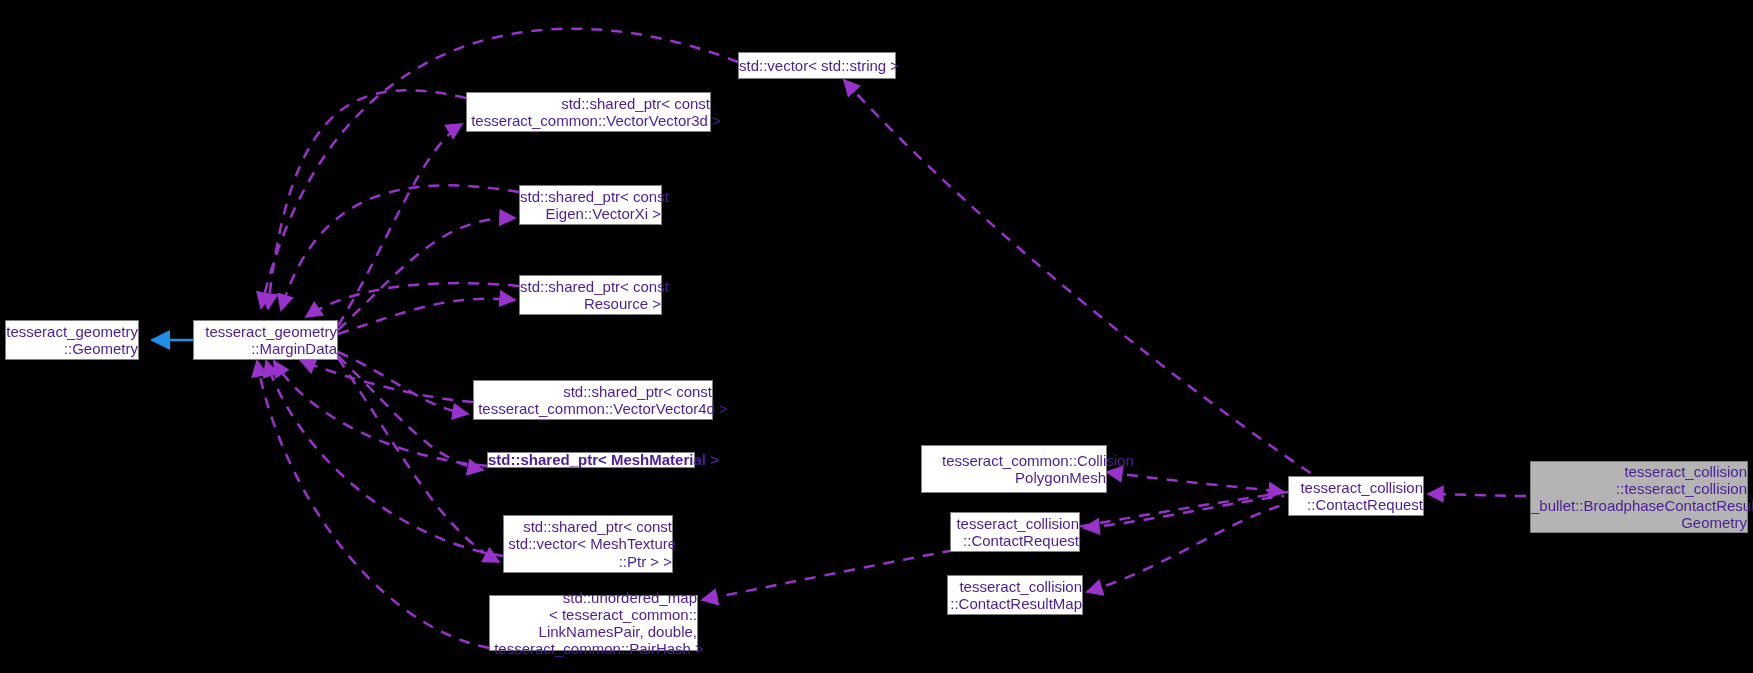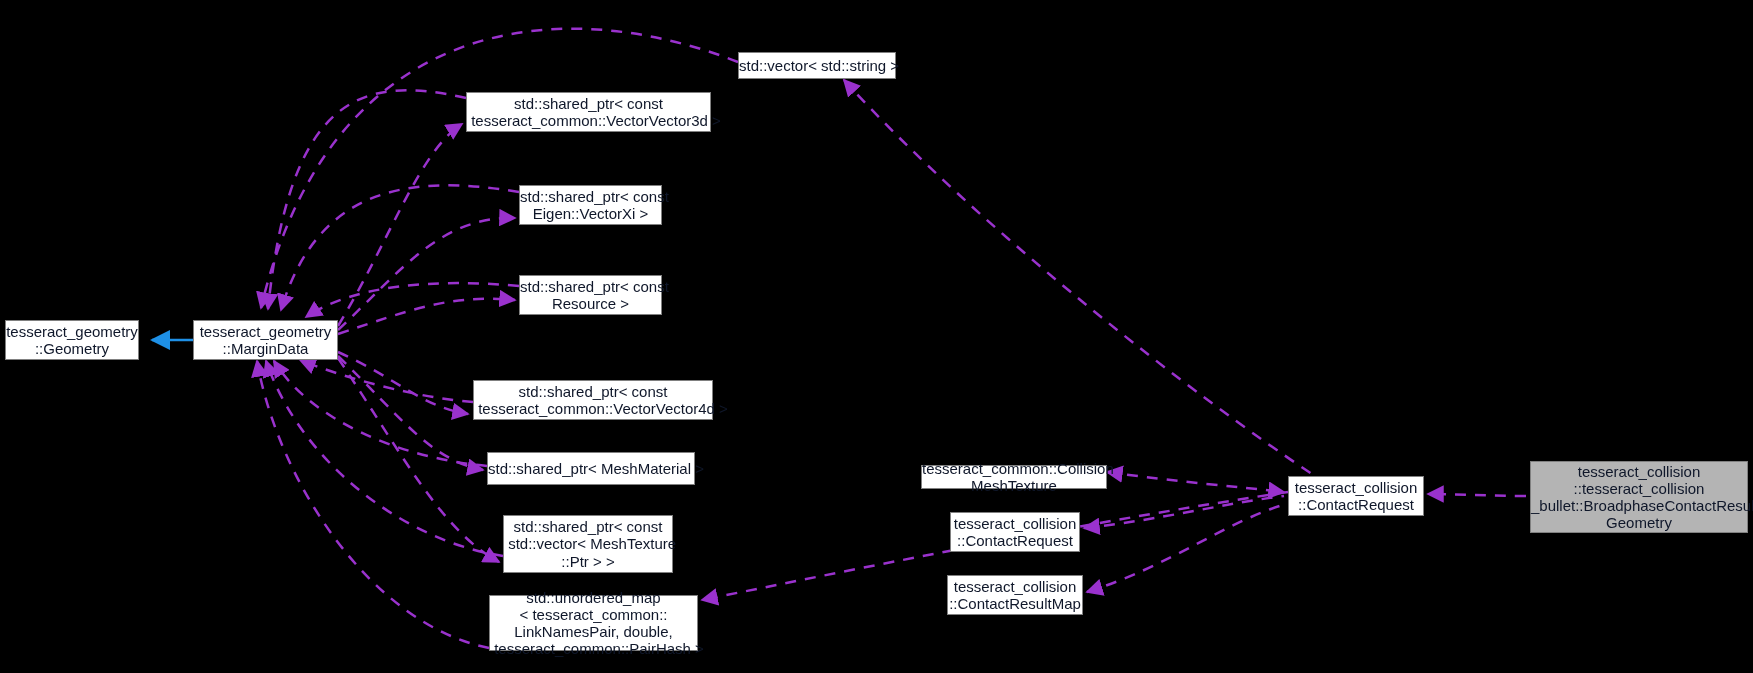--- a/index.html
+++ b/index.html
@@ -21,24 +21,24 @@
     top: 0;
     width: 1753px;
     height: 673px;
     pointer-events: none;
   }
   .node {
     position: absolute;
     box-sizing: border-box;
     background: #ffffff;
     border: 1px solid #808080;
-    color: #0f172a;
+    color: #4c1d95;
     font-size: 15px;
     line-height: 1.15;
-    text-align: center;
+    text-align: right;
     display: flex;
     flex-direction: column;
     align-items: center;
     justify-content: center;
     white-space: pre;
     z-index: 5;
   }
   .node.current {
     background: #b4b4b4;
   }
@@ -131,22 +131,22 @@
   </svg>
 
   <div id="nodes">
       <div class="node" style="left: 5px; top: 320px; width: 134px; height: 40px;"><span class="label">tesseract_geometry</span><span class="label">::Geometry</span></div>
       <div class="node" style="left: 193px; top: 320px; width: 145px; height: 40px;"><span class="label">tesseract_geometry</span><span class="label">::MarginData</span></div>
       <div class="node" style="left: 738px; top: 52px; width: 158px; height: 27px;"><span class="label">std::vector&lt; std::string &gt;</span></div>
       <div class="node" style="left: 466px; top: 92px; width: 245px; height: 40px;"><span class="label">std::shared_ptr&lt; const</span><span class="label"> tesseract_common::VectorVector3d &gt;</span></div>
       <div class="node" style="left: 519px; top: 185px; width: 143px; height: 40px;"><span class="label">std::shared_ptr&lt; const</span><span class="label">Eigen::VectorXi &gt;</span></div>
       <div class="node" style="left: 519px; top: 275px; width: 143px; height: 40px;"><span class="label">std::shared_ptr&lt; const</span><span class="label">Resource &gt;</span></div>
       <div class="node" style="left: 473px; top: 380px; width: 240px; height: 40px;"><span class="label">std::shared_ptr&lt; const</span><span class="label"> tesseract_common::VectorVector4d &gt;</span></div>
-      <div class="node" style="left: 487px; top: 452px; width: 208px; height: 33px;"><span class="label">std::shared_ptr&lt; MeshMaterial &gt;</span></div>
+      <div class="node" style="left: 487px; top: 452px; width: 208px; height: 16px; font-weight: bold;"><span class="label">std::shared_ptr&lt; MeshMaterial &gt;</span></div>
       <div class="node" style="left: 503px; top: 515px; width: 170px; height: 58px;"><span class="label">std::shared_ptr&lt; const</span><span class="label"> std::vector&lt; MeshTexture</span><span class="label">::Ptr &gt; &gt;</span></div>
       <div class="node" style="left: 489px; top: 595px; width: 209px; height: 56px;"><span class="label">std::unordered_map</span><span class="label">&lt; tesseract_common::</span><span class="label">LinkNamesPair, double,</span><span class="label"> tesseract_common::PairHash &gt;</span></div>
-      <div class="node" style="left: 921px; top: 465px; width: 186px; height: 24px;"><span class="label">tesseract_common::Collision</span><span class="label">MeshTexture</span></div>
+      <div class="node" style="left: 921px; top: 445px; width: 186px; height: 48px; padding-left: 20px;"><span class="label">tesseract_common::Collision</span><span class="label">PolygonMesh</span></div>
       <div class="node" style="left: 950px; top: 512px; width: 130px; height: 40px;"><span class="label">tesseract_collision</span><span class="label">::ContactRequest</span></div>
       <div class="node" style="left: 947px; top: 575px; width: 136px; height: 40px;"><span class="label">tesseract_collision</span><span class="label">::ContactResultMap</span></div>
       <div class="node" style="left: 1288px; top: 476px; width: 136px; height: 40px;"><span class="label">tesseract_collision</span><span class="label">::ContactRequest</span></div>
       <div class="node current" style="left: 1530px; top: 461px; width: 218px; height: 72px; background: rgb(180, 180, 180);"><span class="label">tesseract_collision</span><span class="label">::tesseract_collision</span><span class="label">_bullet::BroadphaseContactResult</span><span class="label">Geometry</span></div>
     </div>
 </div>
 
 </body></html>

